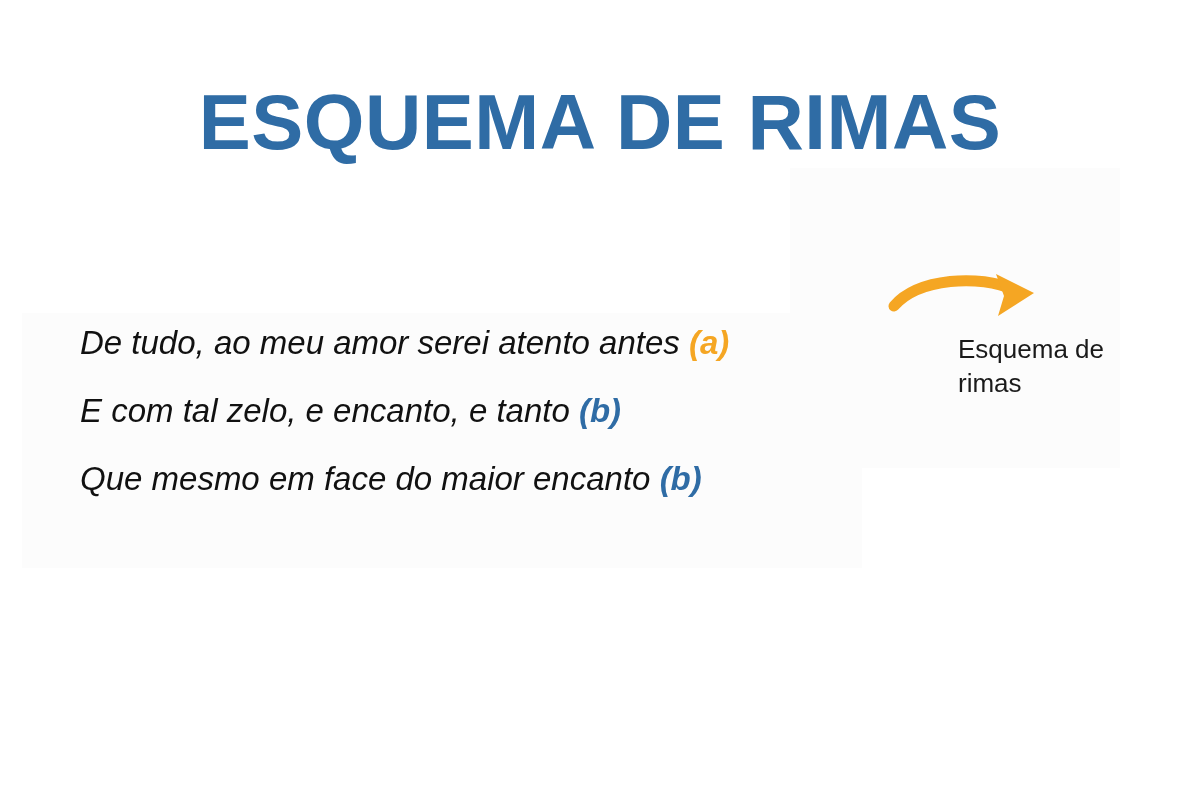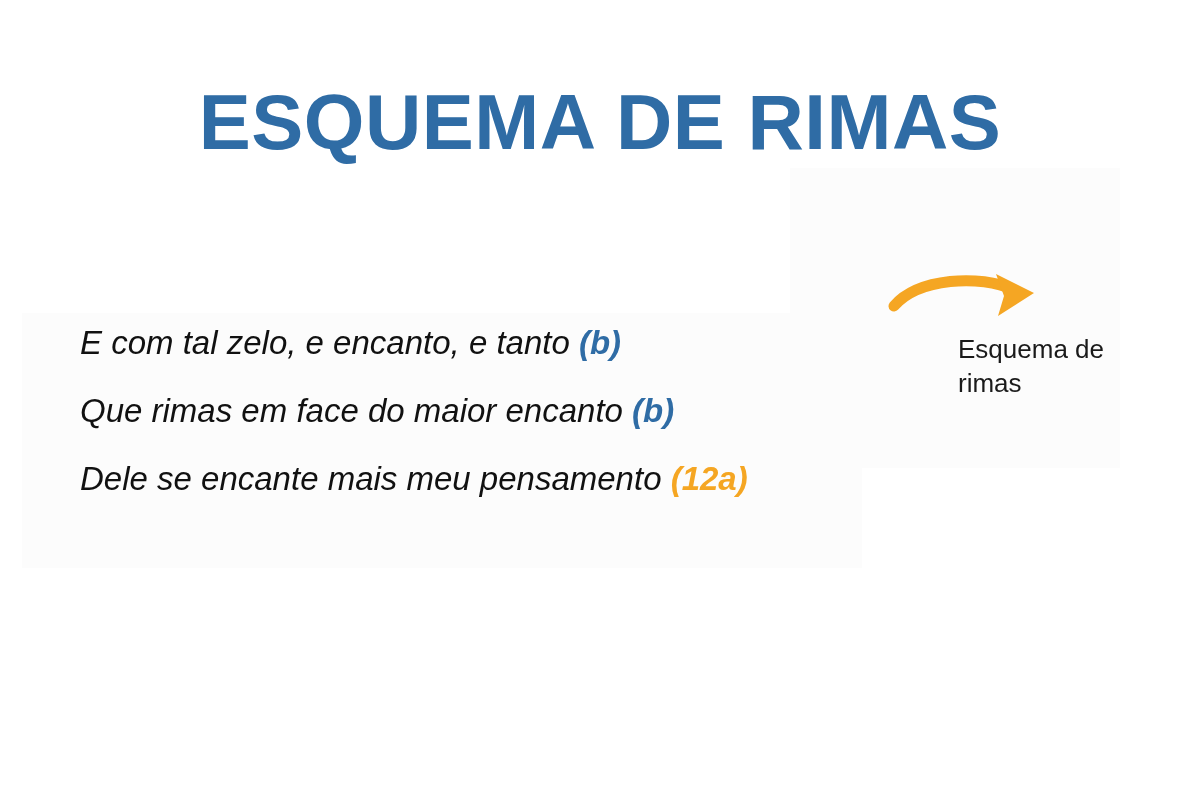--- a/index.html
+++ b/index.html
@@ -112,32 +112,32 @@
 
 <div id="slide">
 
   <div class="panel-a"></div>
   <div class="panel-b"></div>
 
   <div class="title">ESQUEMA DE RIMAS</div>
 
   <div class="poem">
 
+    <div class="poem-line">
+      <span>De tudo, ao meu amor serei atento antes </span><span class="rhyme orange">(a)</span>
+    </div>
 
     <div class="poem-line">
       <span>E com tal zelo, e encanto, e tanto </span><span class="rhyme blue">(b)</span>
     </div>
 
     <div class="poem-line">
-      <span>Que rimas em face do maior encanto </span><span class="rhyme blue">(b)</span>
+      <span>Que mesmo em face do maior encanto </span><span class="rhyme blue">(b)</span>
     </div>
 
-    <div class="poem-line">
-      <span>Dele se encante mais meu pensamento </span><span class="rhyme orange">(12a)</span>
-    </div>
 
   </div>
 
   <div class="callout callout-rhymes">Esquema de rimas</div>
 
   <div class="arrow arrow-top">
     <svg width="160" height="62" viewBox="0 0 160 62" xmlns="http://www.w3.org/2000/svg">
       <path d="M6,34 C30,6 92,2 126,18" fill="none" stroke="#f5a623" stroke-width="11" stroke-linecap="round"></path>
       <path d="M108,2 L146,21 L110,44 L116,24 Z" fill="#f5a623"></path>
     </svg>

